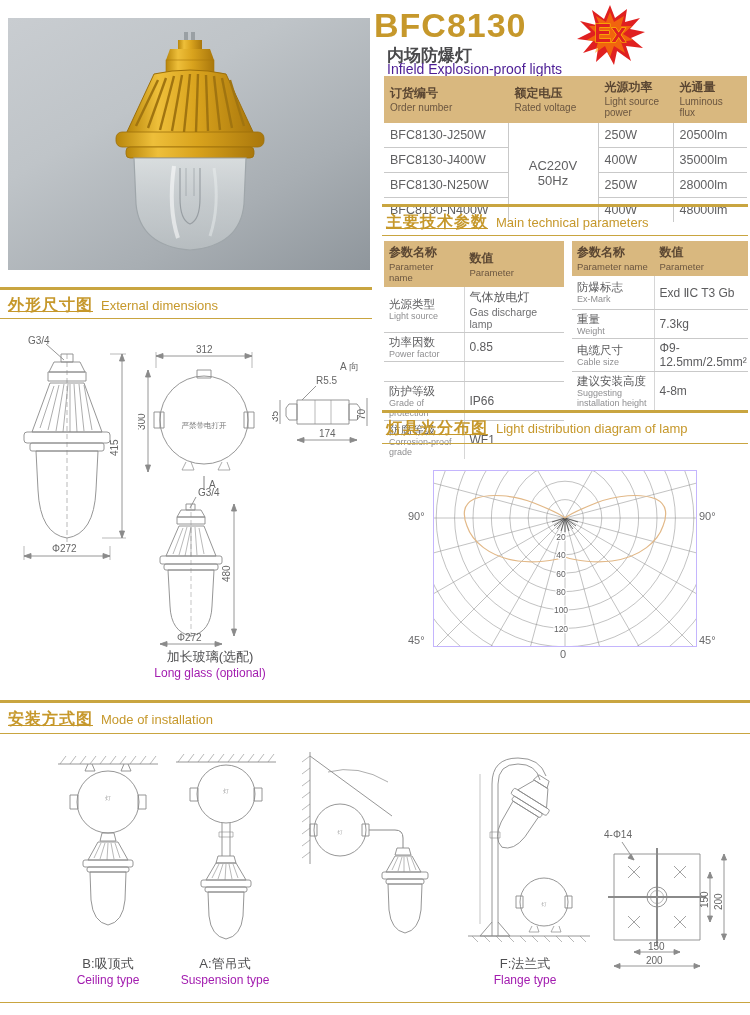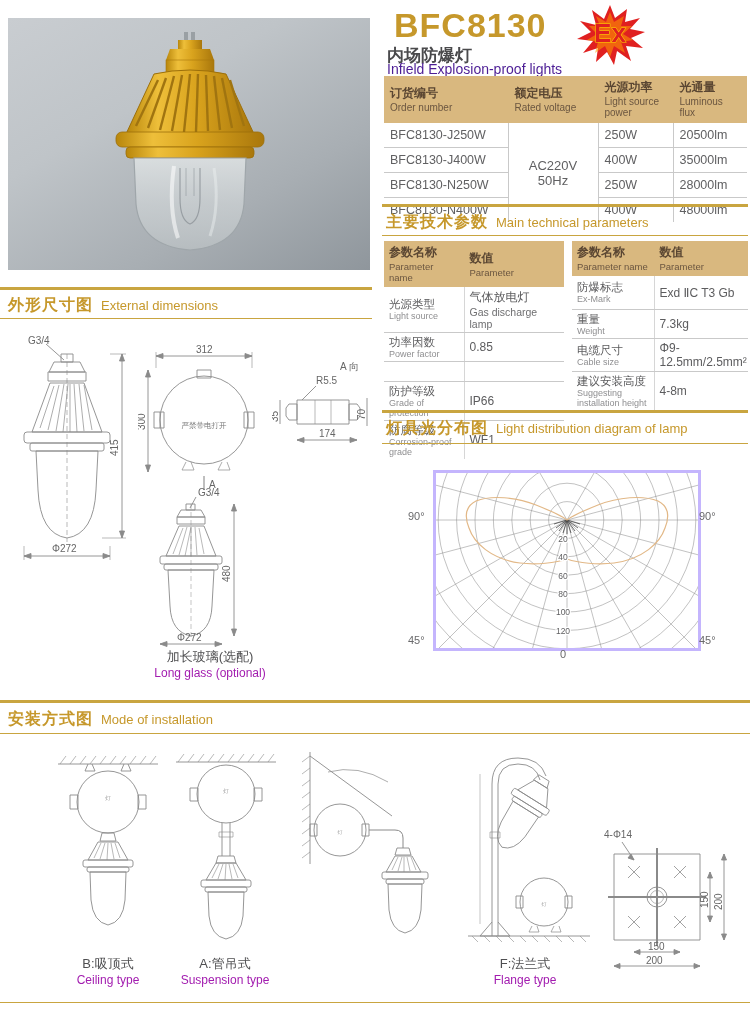--- a/index.html
+++ b/index.html
@@ -1,21 +1,21 @@
 <!DOCTYPE html>
 <html><head>
 <meta charset="utf-8">
 <style>
   html,body{margin:0;padding:0;background:#fff;}
   body{font-family:"Liberation Sans","DejaVu Sans",sans-serif;color:#58585a;}
   #page{position:relative;width:750px;height:1015px;background:#fff;overflow:hidden;}
   .abs{position:absolute;}
   
   .sec-title{white-space:nowrap;}
-  .sec-title .cn{font-size:16px;font-weight:bold;color:#c6982b;letter-spacing:1px;}
+  .sec-title .cn{font-size:16px;font-weight:bold;color:#c6982b;letter-spacing:1px;text-decoration:underline;}
   .sec-title .en{font-size:13px;color:#c6982b;margin-left:8px;margin-top:36px;}
   .gold-bar{background:#c9a540;height:3px;}
   .gold-line{background:#c9a540;height:1px;}
   
   .model{font-size:34px;font-weight:bold;color:#c6982b;letter-spacing:1px;}
   .title-cn{font-size:17px;font-weight:bold;color:#4a4a4c;margin-top:2px;}
   .title-en{font-size:14px;color:#4c1d95;margin-top:1px;}
   
   table.spec{width:363px;border-collapse:collapse;border-style:hidden;table-layout:fixed;}
   table.spec th{background:#d9b87f;text-align:left;padding:3px 6px 4px 6px;border:1px solid #d9b87f;}
@@ -85,21 +85,21 @@
       <rect x="118" y="129" width="128" height="11" rx="4" fill="url(#gy)" stroke="#9c6f0a" stroke-width="0.8"></rect>
       <path d="M126 140 L238 140 L236 186 Q232 228 182 232 Q132 228 128 186 Z" fill="url(#gg)" stroke="#9fa6aa" stroke-width="1.2"></path>
       <path d="M166 148 Q160 190 170 220" stroke="#ffffff" stroke-width="4" fill="none" opacity="0.55"></path>
       <path d="M206 150 Q212 188 202 218" stroke="#eef1f2" stroke-width="3" fill="none" opacity="0.45"></path>
       <path d="M172 150 v30 q0 22 10 26 q10 -4 10 -26 v-30" fill="none" stroke="#8d9499" stroke-width="1.2" opacity="0.8"></path>
       <line x1="178" y1="150" x2="178" y2="178" stroke="#8d9499" stroke-width="0.8" opacity="0.7"></line>
       <line x1="186" y1="150" x2="186" y2="178" stroke="#8d9499" stroke-width="0.8" opacity="0.7"></line>
     </svg>
   </div>
 
-  <div class="abs model" style="left:394px;top:6px;">BFC8130</div>
+  <div class="abs model" style="left:374px;top:6px;">BFC8130</div>
   <div class="abs" style="left:574px;top:4px;width:72px;height:62px;">
     <svg width="72" height="62" viewBox="0 0 72 62">
       <path d="M36 1 L41 14 L53 5 L51 18 L66 14 L56 25 L71 28 L57 34 L69 44 L52 42 L57 57 L43 47 L40 61 L33 48 L22 58 L24 44 L9 49 L19 37 L3 35 L17 28 L6 17 L22 21 L18 6 L30 15 Z" fill="#e02020"></path>
       <path d="M36 8 L40 18 L50 12 L47 22 L58 22 L49 30 L59 36 L47 38 L51 49 L40 42 L36 53 L31 42 L21 49 L24 38 L13 36 L23 30 L15 22 L26 22 L22 12 L32 18 Z" fill="#ff9d00" opacity="0.55"></path>
       <text x="36" y="38" text-anchor="middle" font-size="26" font-weight="bold" fill="#e02020" stroke="#ffd400" stroke-width="1" paint-order="stroke">Ex</text>
     </svg>
   </div>
   <div class="abs title-cn" style="left:387px;top:42px;">内场防爆灯</div>
   <div class="abs title-en" style="left:387px;top:60px;">Infield Explosion-proof lights</div>
 
@@ -387,21 +387,21 @@
     <span class="cn">加长玻璃(选配)</span>
     <span class="en">Long glass (optional)</span>
   </div>
 
   <div class="abs gold-bar" style="left:382px;top:410px;width:366px;"></div>
   <div class="abs sec-title" style="left:386px;top:418px;">
     <span class="cn">灯具光分布图</span><span class="en">Light distribution diagram of lamp</span>
   </div>
   <div class="abs gold-line" style="left:382px;top:443px;width:366px;"></div>
 
-  <div class="abs" style="left:433px;top:470px;width:262px;height:175px;border:3px solid #c4b5fd;">
+  <div class="abs" style="left:433px;top:470px;width:262px;height:175px;border:1px solid #c4b5fd;">
     <svg width="262" height="175" viewBox="0 0 262 175">
       <defs>
           <clipPath id="clipbox">
             <rect x="0" y="0" width="262" height="175"></rect>
           </clipPath>
         </defs>
       <g clip-path="url(#clipbox)" stroke="#8f8f8f" stroke-width="0.55" fill="none">
         <circle cx="131" cy="47" r="18.4"></circle>
           <circle cx="131" cy="47" r="36.8"></circle>
           <circle cx="131" cy="47" r="55.2"></circle>

